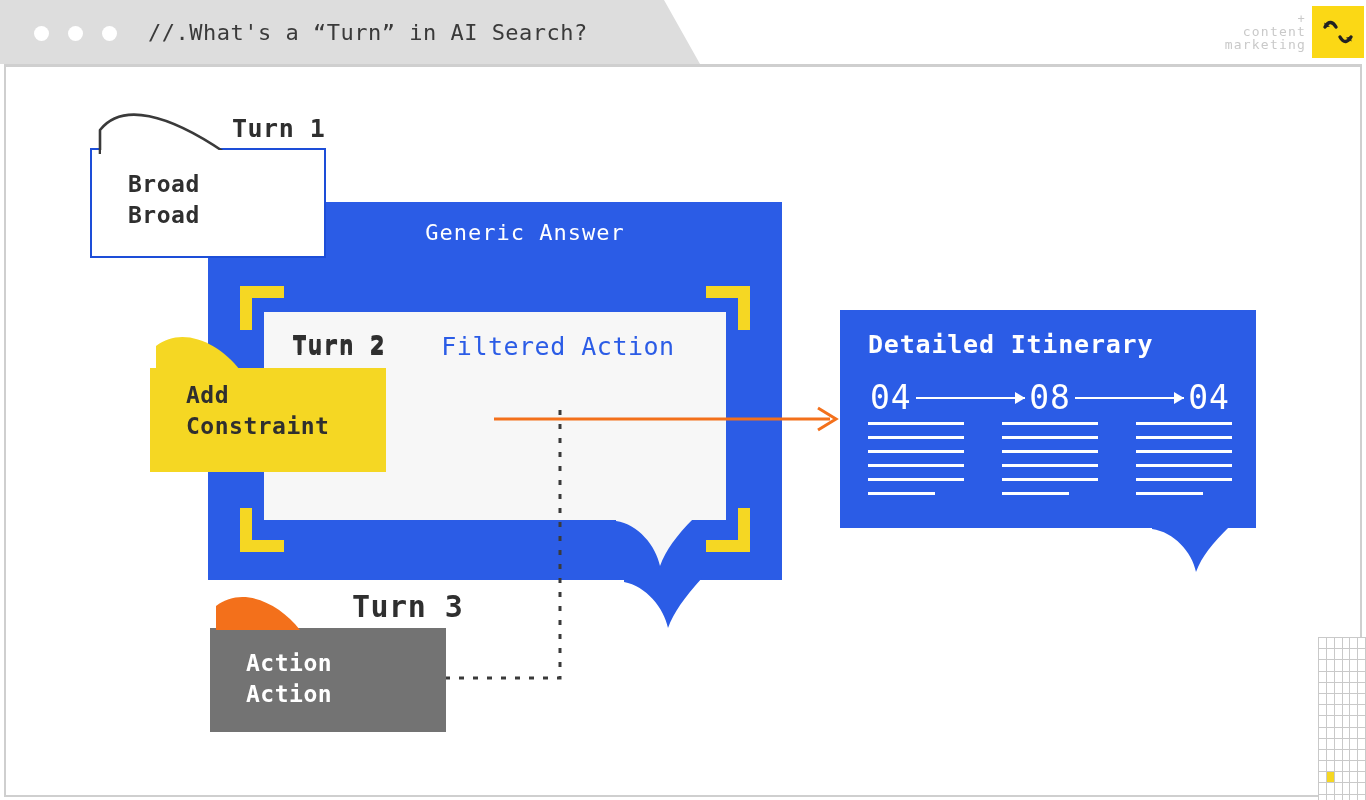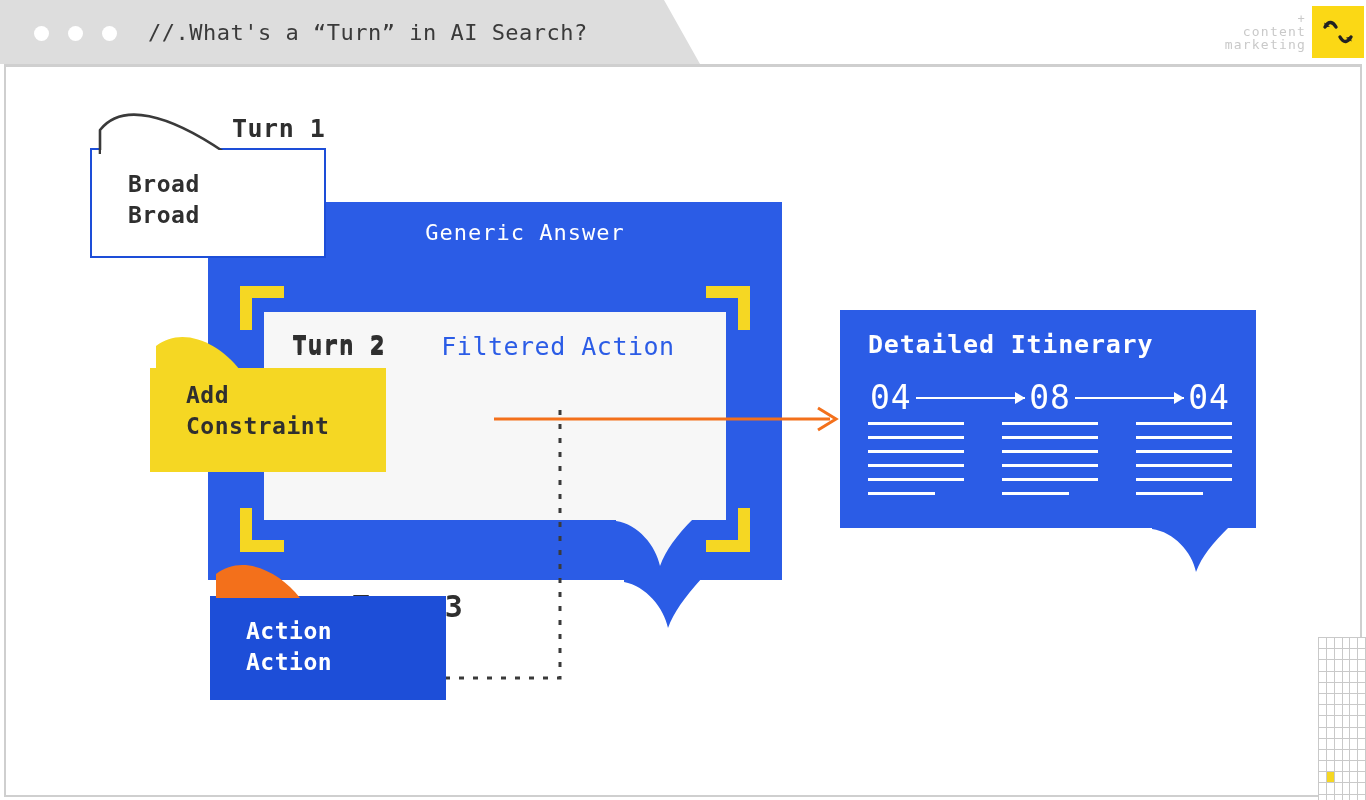--- a/index.html
+++ b/index.html
@@ -125,22 +125,22 @@
     font-size: 23px; line-height: 31px; color: #2f2f2f; font-weight: bold;
     letter-spacing: 0.5px;
   }
 
   
   .turn3-label {
     position: absolute; left: 352px; top: 589px;
     font-size: 30px; font-weight: bold; color: #2f2f2f; letter-spacing: 0.5px;
   }
   .bubble-orange {
-    position: absolute; left: 210px; top: 596px;
-    width: 236px; height: 104px; background: #1d4ed8;
+    position: absolute; left: 210px; top: 628px;
+    width: 236px; height: 104px; background: #737373;
   }
   .bubble-orange .tail { position: absolute; left: 6px; top: -32px; width: 84px; height: 34px; }
   .bubble-orange .txt {
     position: absolute; left: 36px; top: 20px;
     font-size: 23px; line-height: 31px; color: #ffffff; font-weight: bold;
     letter-spacing: 0.5px;
   }
 
   
   .itinerary {

